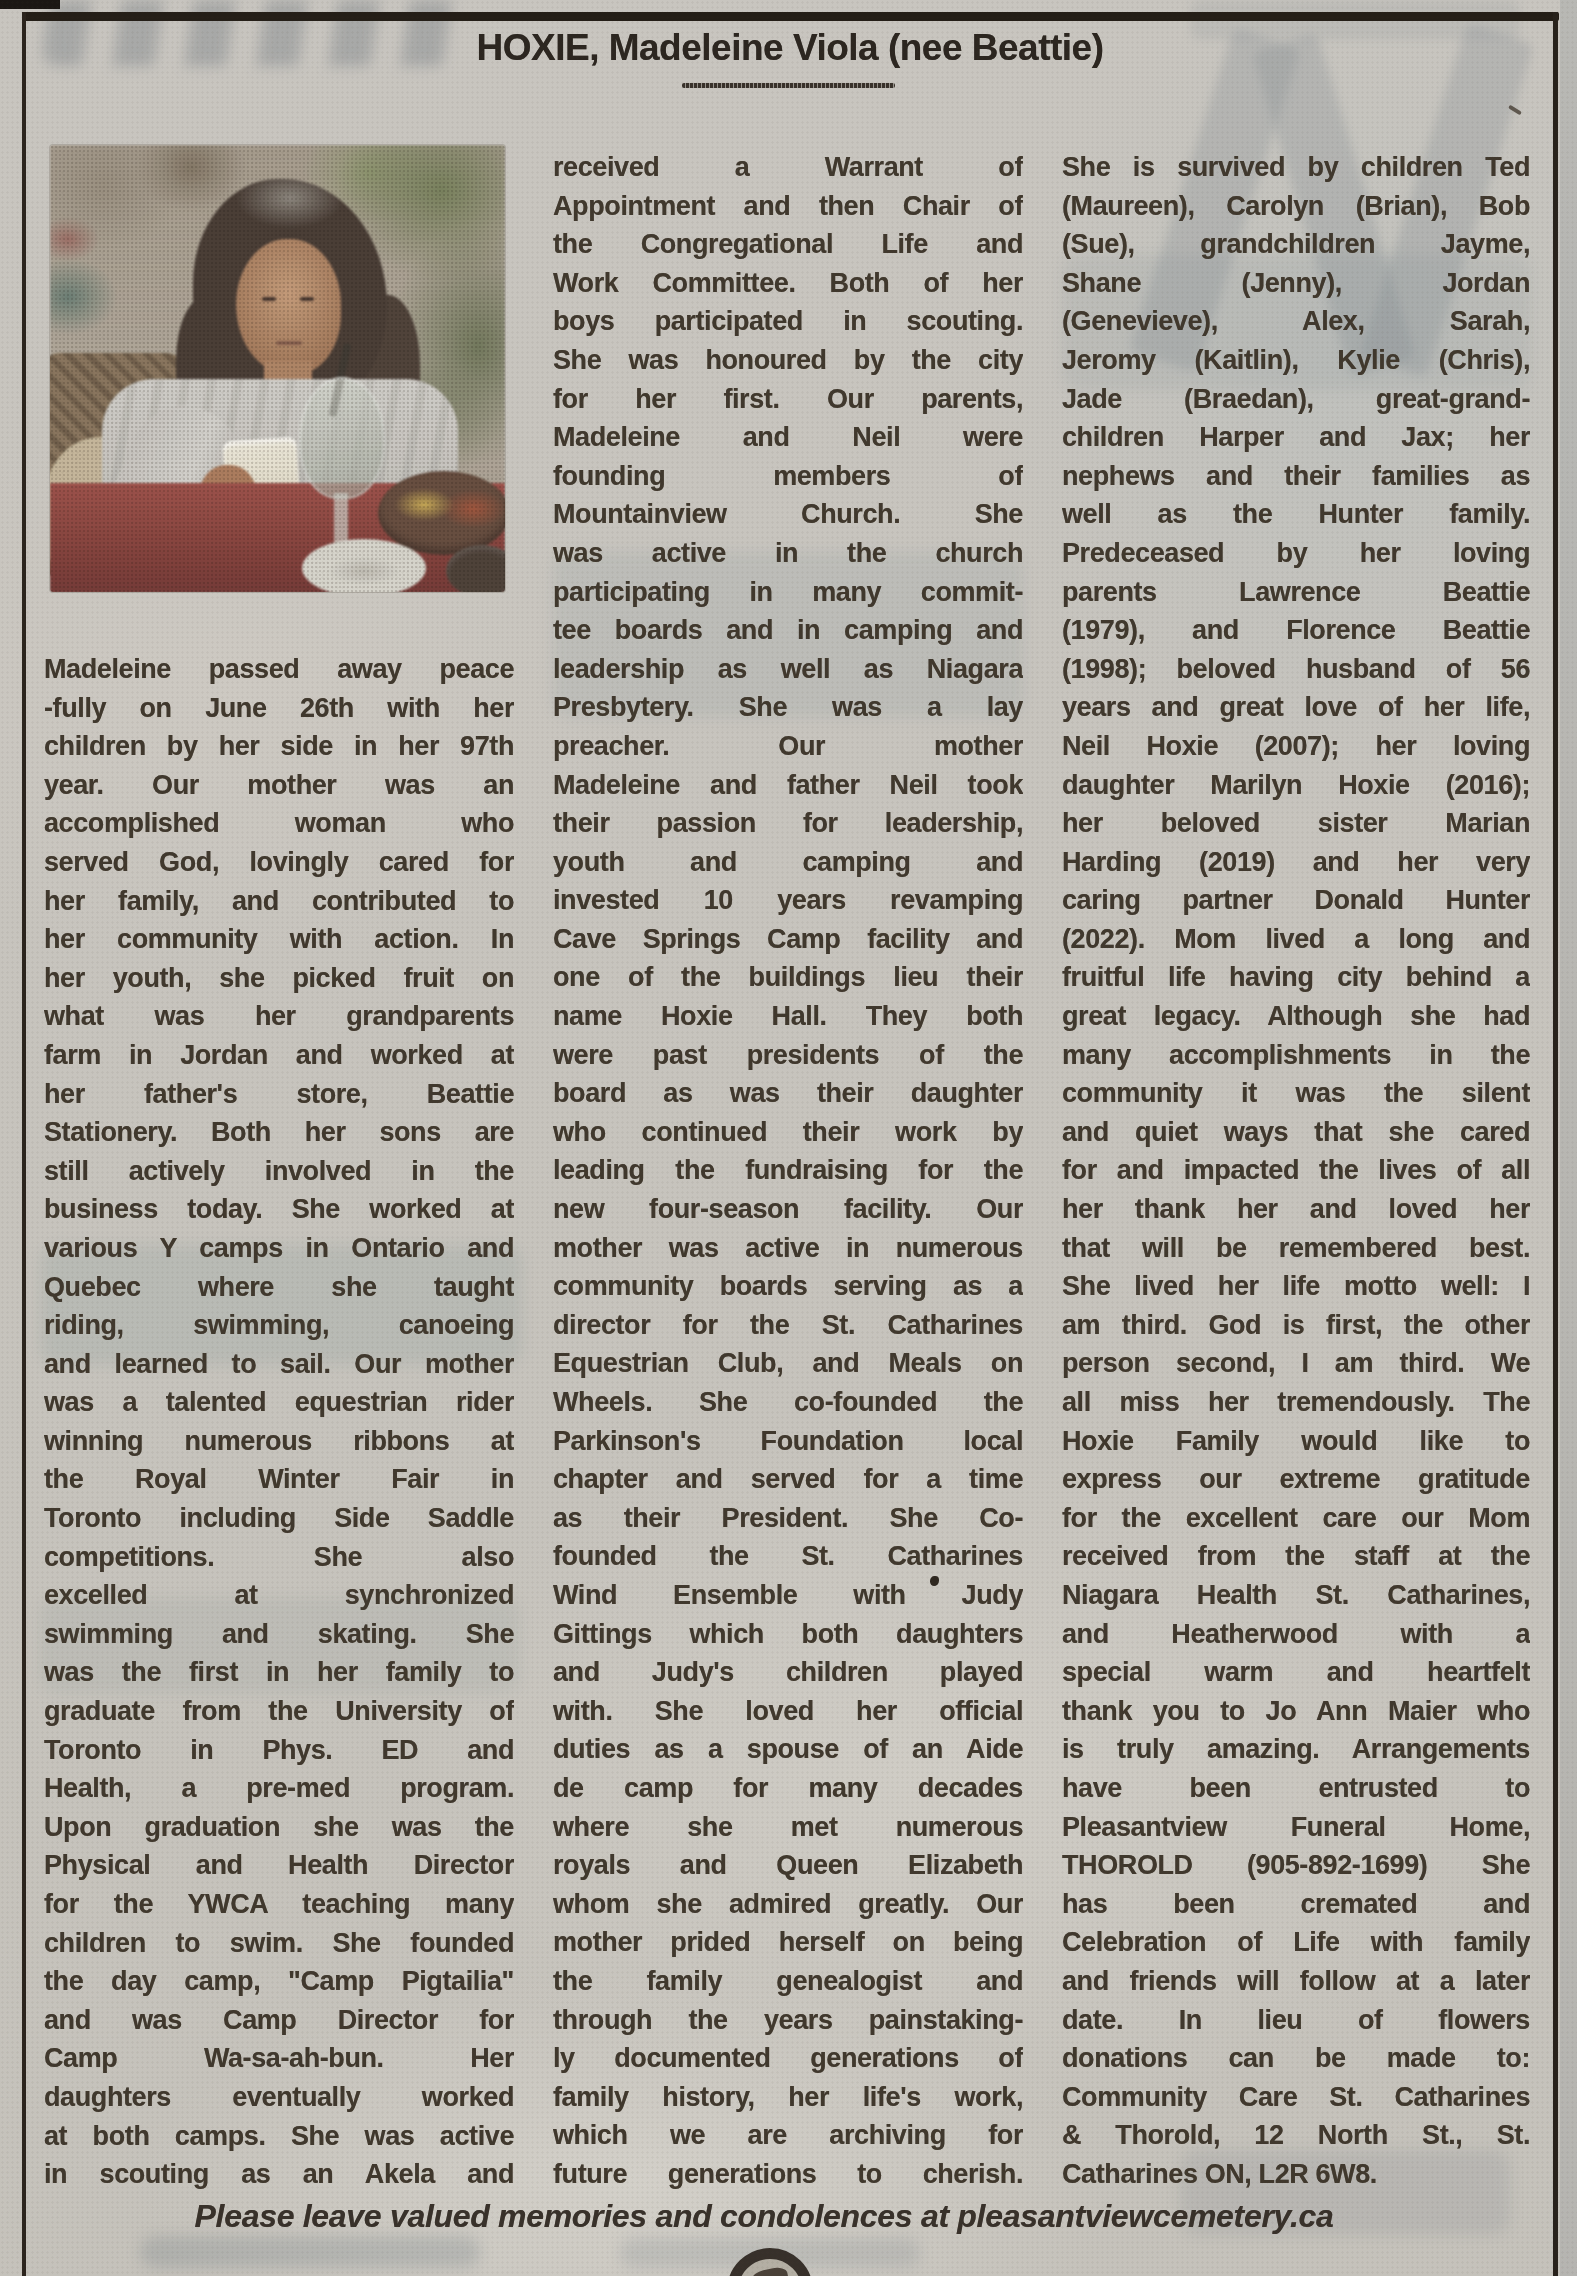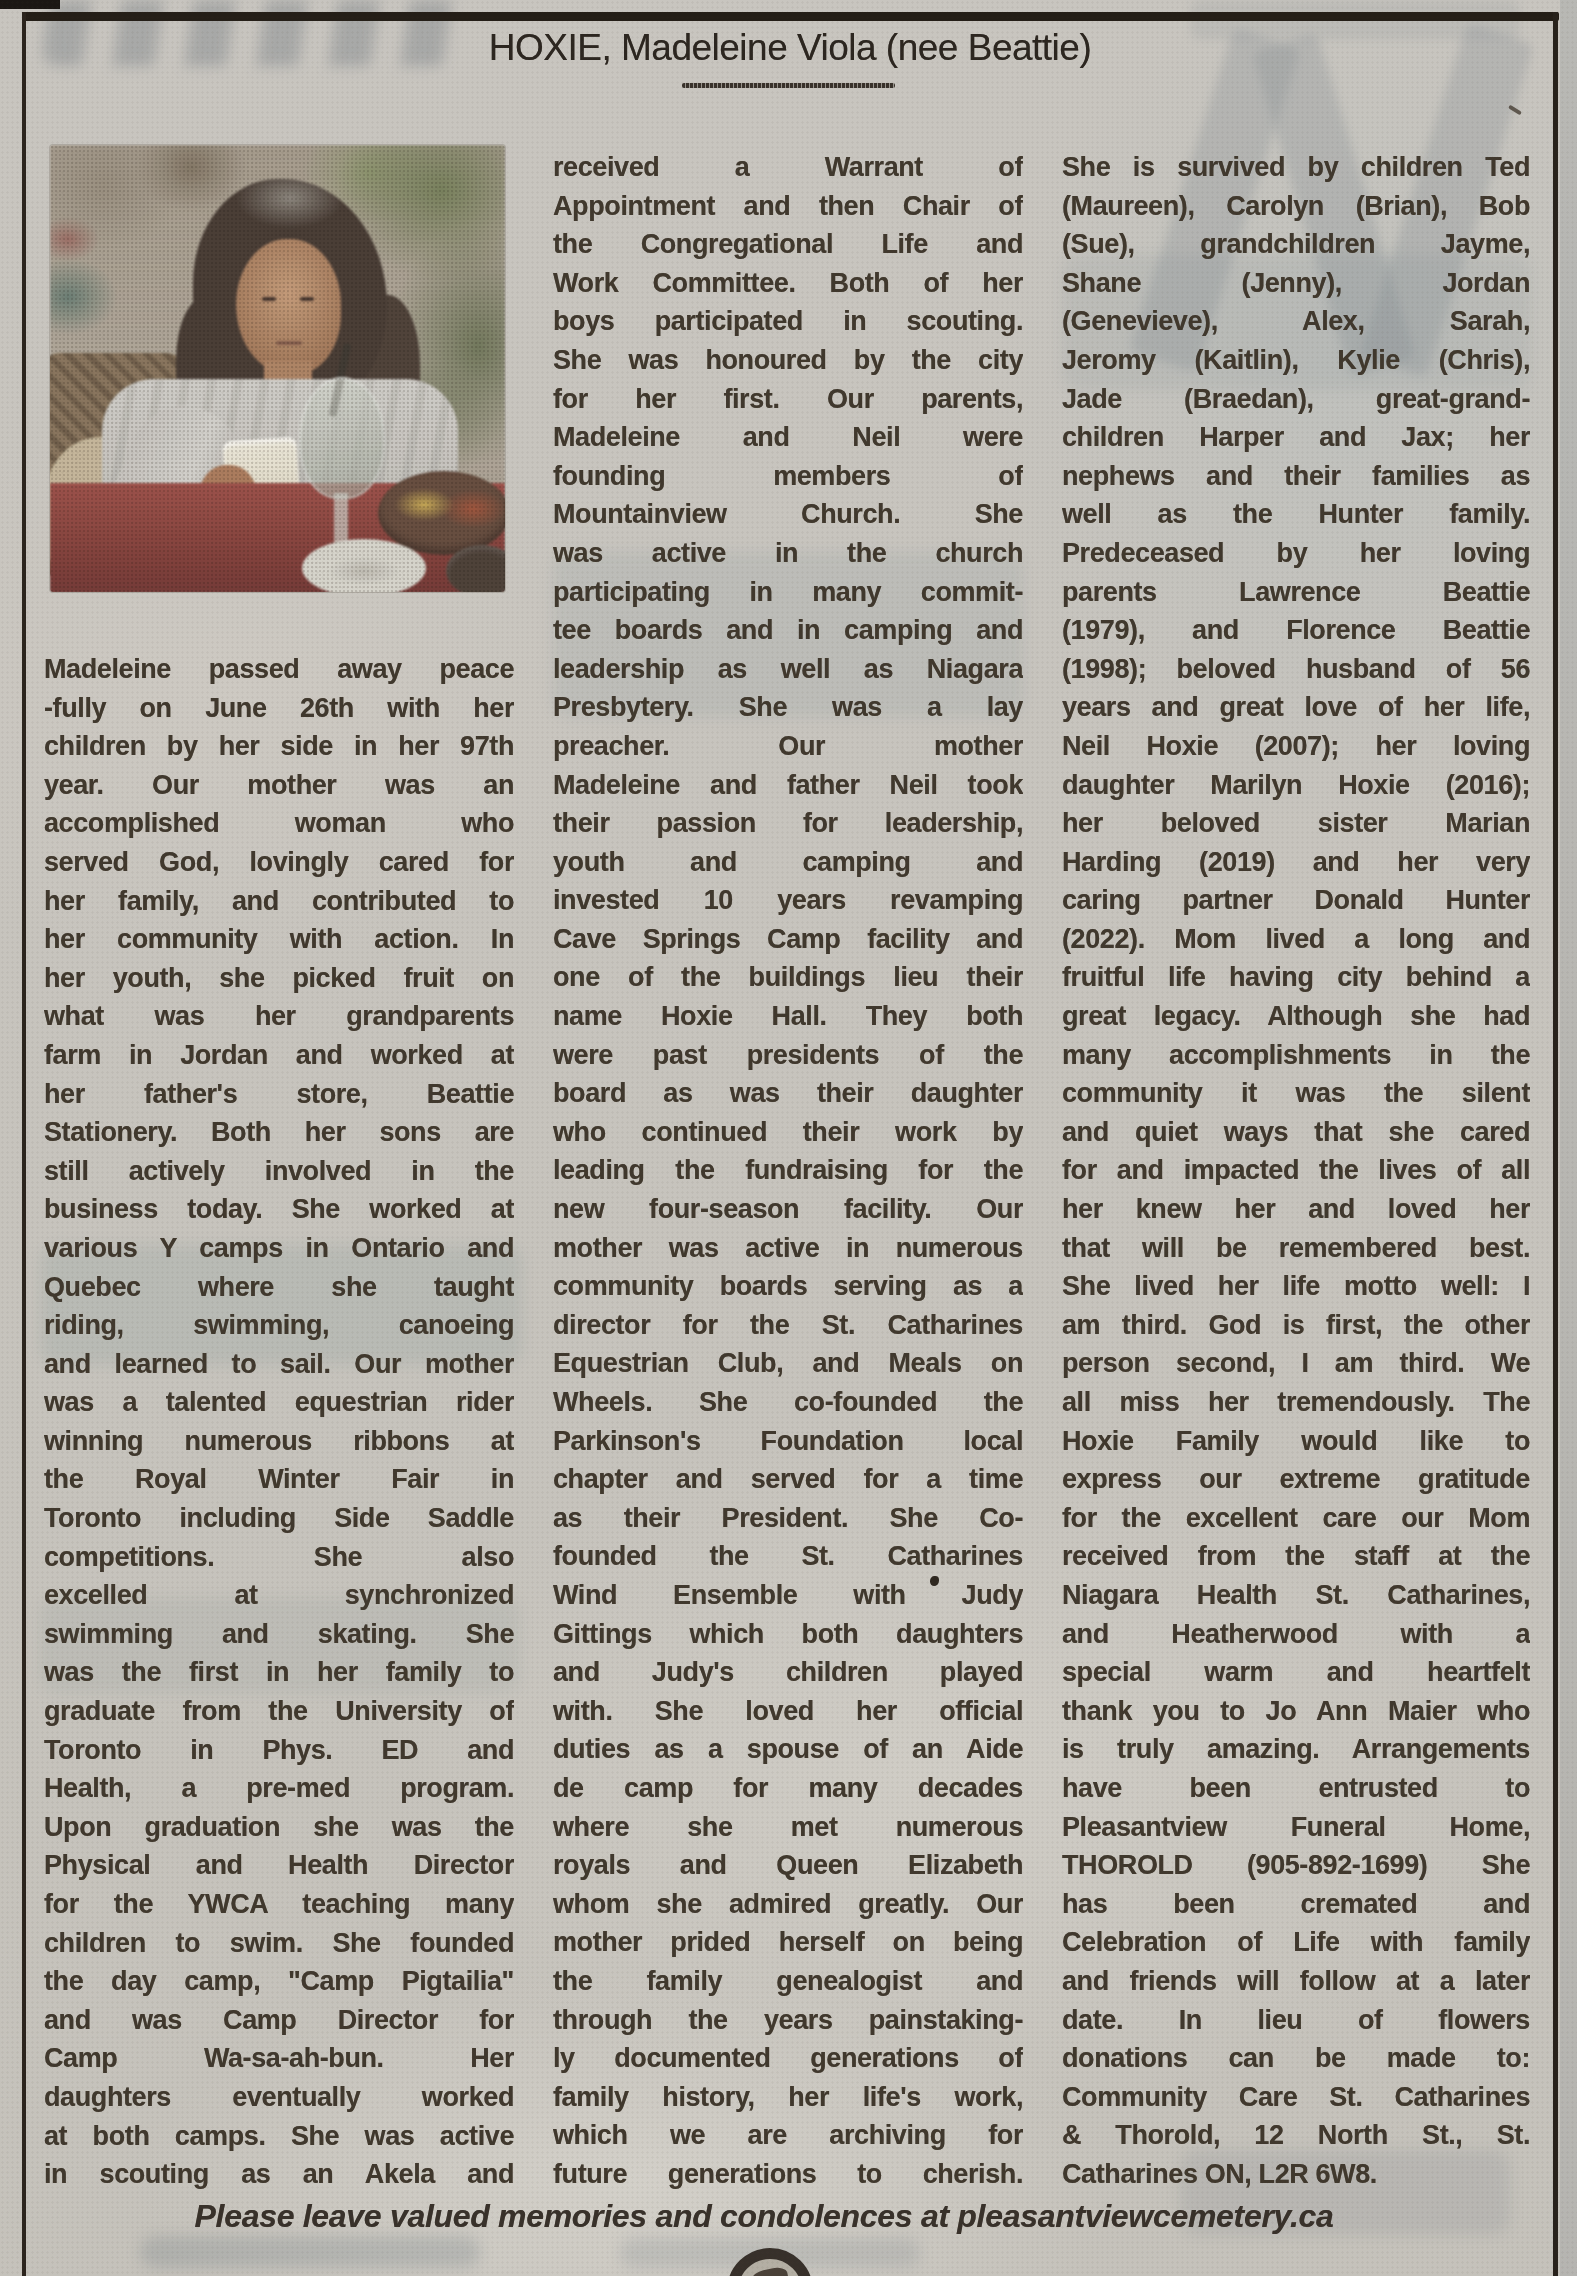--- a/index.html
+++ b/index.html
@@ -21,21 +21,21 @@
   .ghost{position:absolute;z-index:1;pointer-events:none;}
   .patch{border-radius:18px;filter:blur(7px);}
   .gw{filter:blur(5px);opacity:.55;}
   .gw div{position:absolute;background:rgba(96,110,122,.33);border-radius:10px;}
   .topslver{position:absolute;left:0;top:0;width:60px;height:9px;background:#1b1713;z-index:3;}
   .toprule{position:absolute;left:22px;top:12px;width:1537px;height:9px;background:#241e17;border-radius:2px;z-index:3;}
   .bleft{position:absolute;left:22px;top:12px;width:4px;height:2264px;background:#2b241d;z-index:3;}
   .bright{position:absolute;left:1553px;top:12px;width:5px;height:2264px;background:#28221b;z-index:3;}
   .title{
     position:absolute;left:22px;top:27px;width:1536px;z-index:4;
-    text-align:center;font-size:37px;font-weight:400;color:#2c2620;
+    text-align:center;font-size:37px;font-weight:700;color:#2c2620;
     letter-spacing:-.5px;text-shadow:0 0 .6px rgba(44,38,32,.6);
   }
   .title-underline{
     position:absolute;left:682px;top:83px;width:213px;height:5px;z-index:4;
     background:repeating-linear-gradient(90deg,#38312a 0 3px,rgba(56,49,42,.35) 3px 4px);
     border-radius:2px;
   }
   .col{position:absolute;z-index:4;color:#40382d;font-size:27px;font-weight:700;
        letter-spacing:-.4px;text-shadow:0 0 .5px rgba(64,56,45,.55);}
   .col .line{height:38.6px;line-height:38.6px;overflow:hidden;
@@ -292,21 +292,21 @@
       <div class="line" data-name="text-line">her beloved sister Marian</div>
       <div class="line" data-name="text-line">Harding (2019) and her very</div>
       <div class="line" data-name="text-line">caring partner Donald Hunter</div>
       <div class="line" data-name="text-line">(2022). Mom lived a long and</div>
       <div class="line" data-name="text-line">fruitful life having city behind a</div>
       <div class="line" data-name="text-line">great legacy. Although she had</div>
       <div class="line" data-name="text-line">many accomplishments in the</div>
       <div class="line" data-name="text-line">community it was the silent</div>
       <div class="line" data-name="text-line">and quiet ways that she cared</div>
       <div class="line" data-name="text-line">for and impacted the lives of all</div>
-      <div class="line" data-name="text-line">her knew her and loved her</div>
+      <div class="line" data-name="text-line">her thank her and loved her</div>
       <div class="line" data-name="text-line">that will be remembered best.</div>
       <div class="line" data-name="text-line">She lived her life motto well: I</div>
       <div class="line" data-name="text-line">am third. God is first, the other</div>
       <div class="line" data-name="text-line">person second, I am third. We</div>
       <div class="line" data-name="text-line">all miss her tremendously. The</div>
       <div class="line" data-name="text-line">Hoxie Family would like to</div>
       <div class="line" data-name="text-line">express our extreme gratitude</div>
       <div class="line" data-name="text-line">for the excellent care our Mom</div>
       <div class="line" data-name="text-line">received from the staff at the</div>
       <div class="line" data-name="text-line">Niagara Health St. Catharines,</div>

